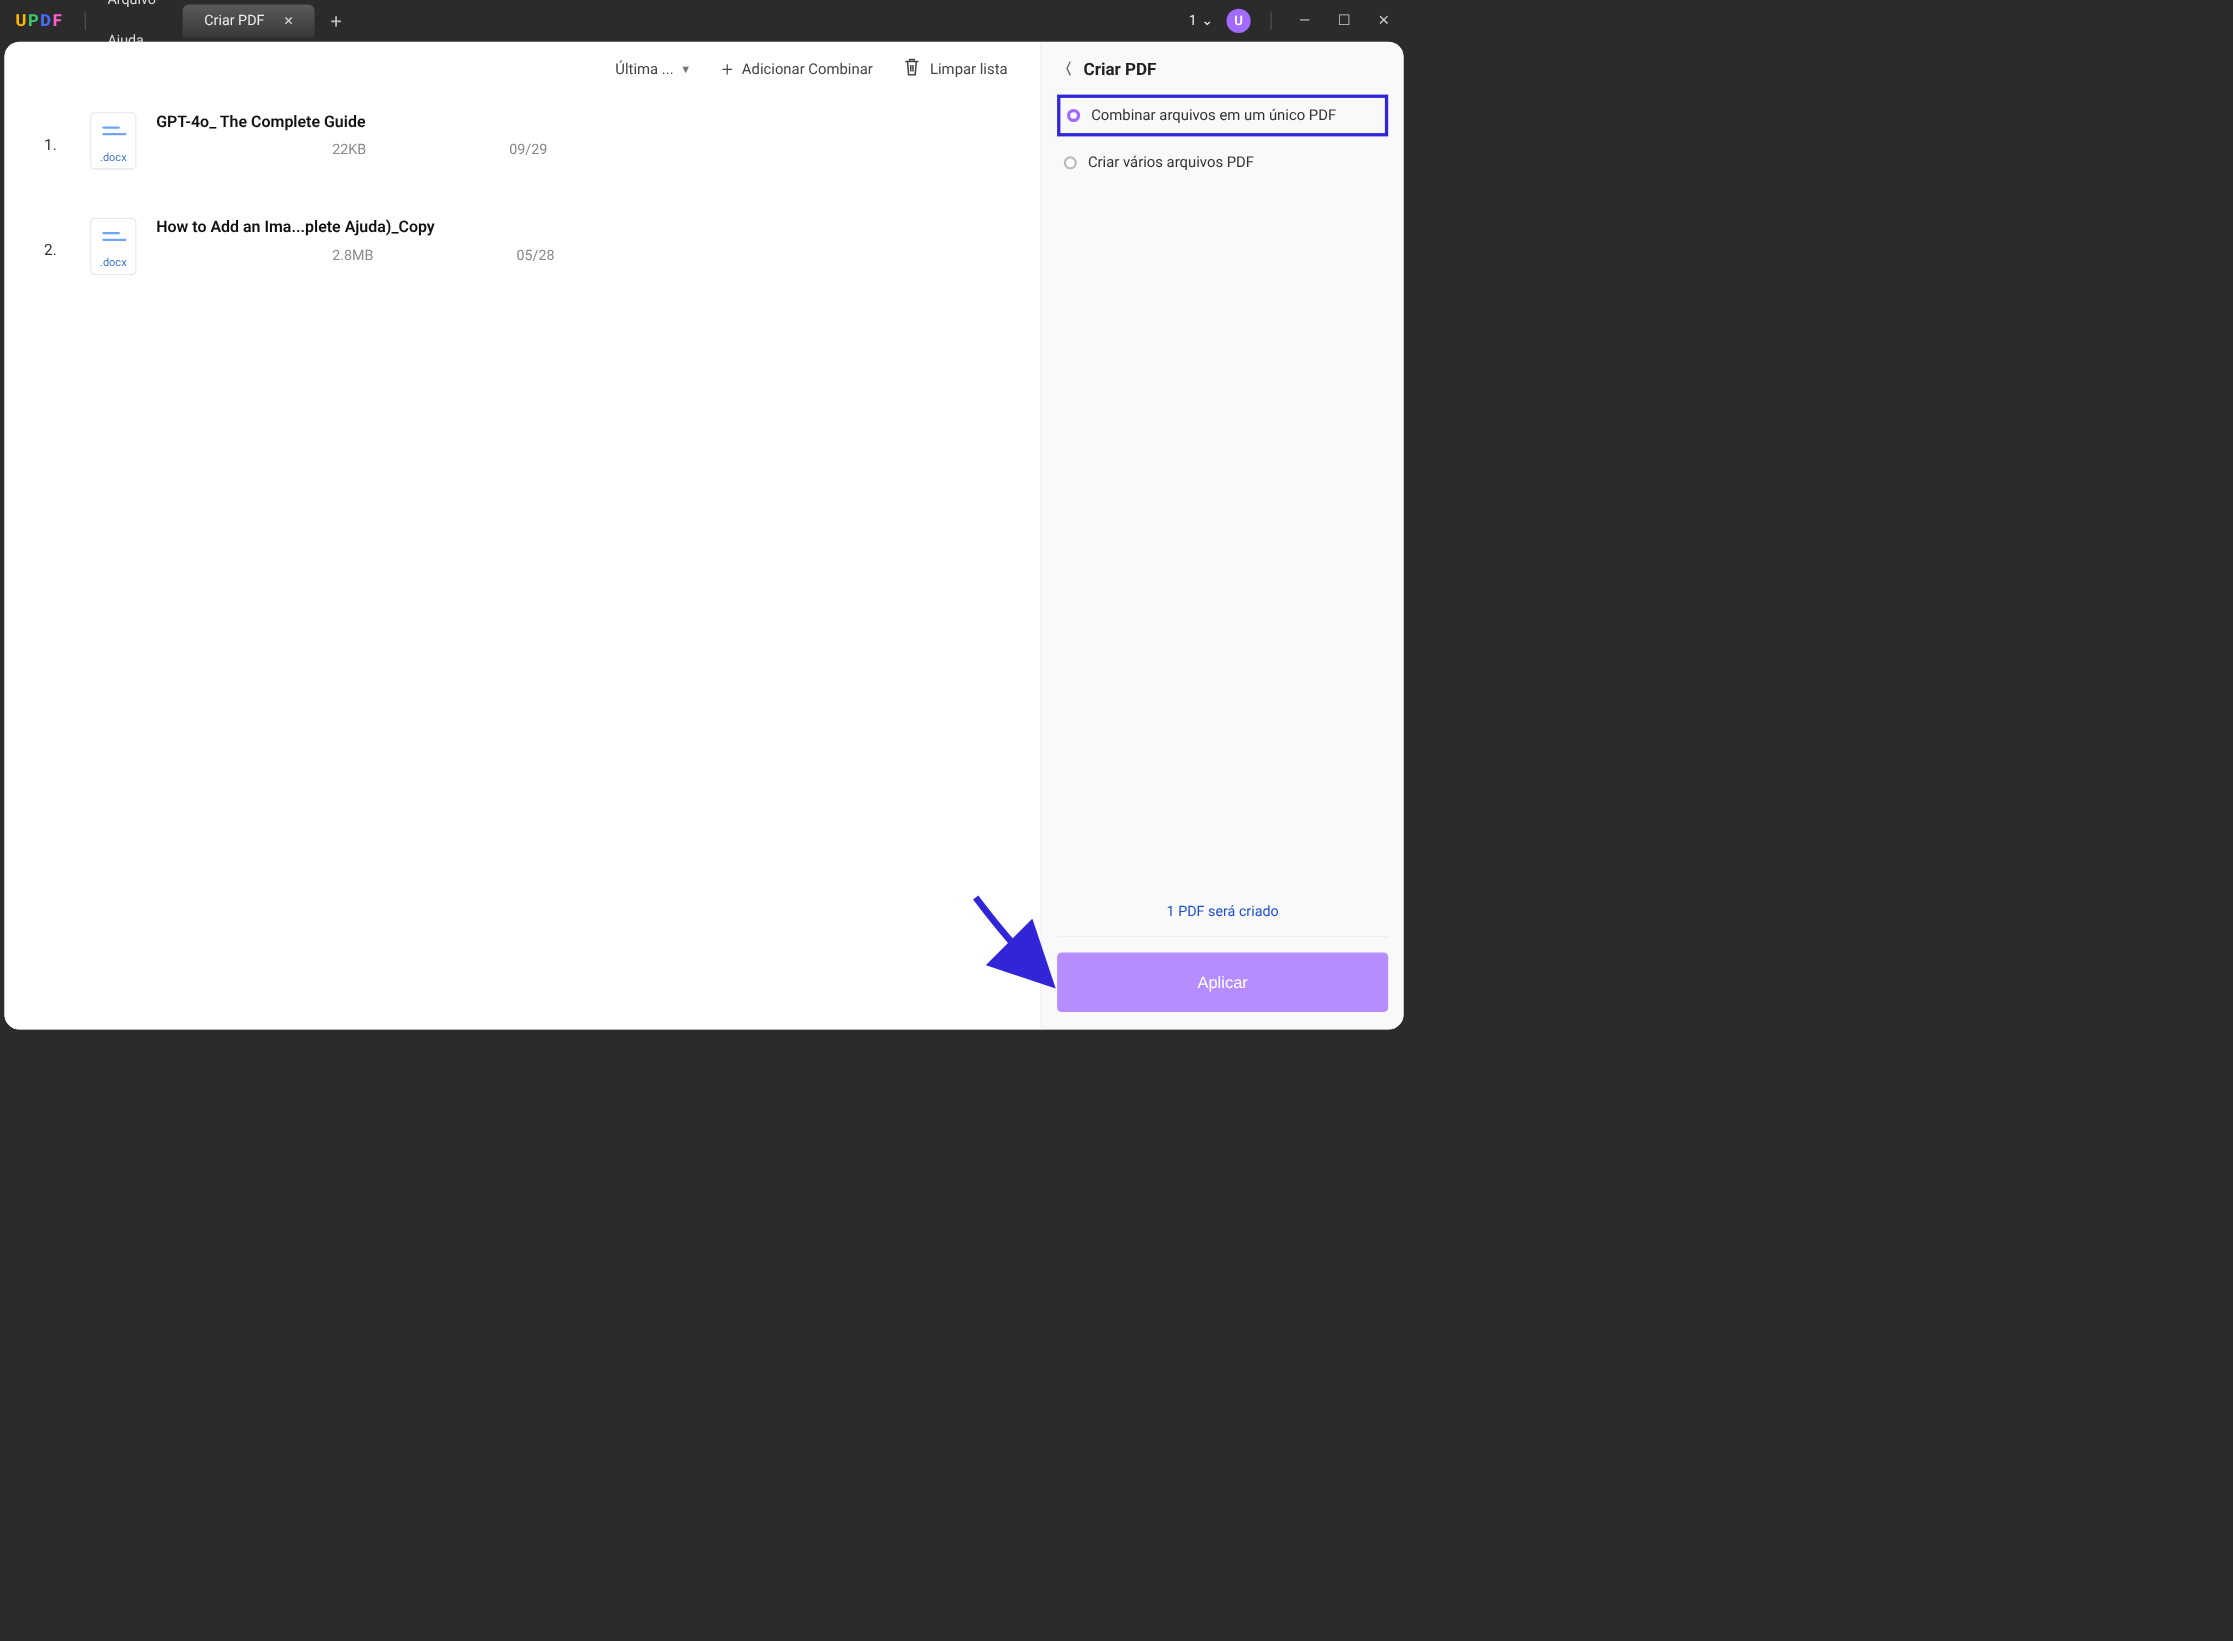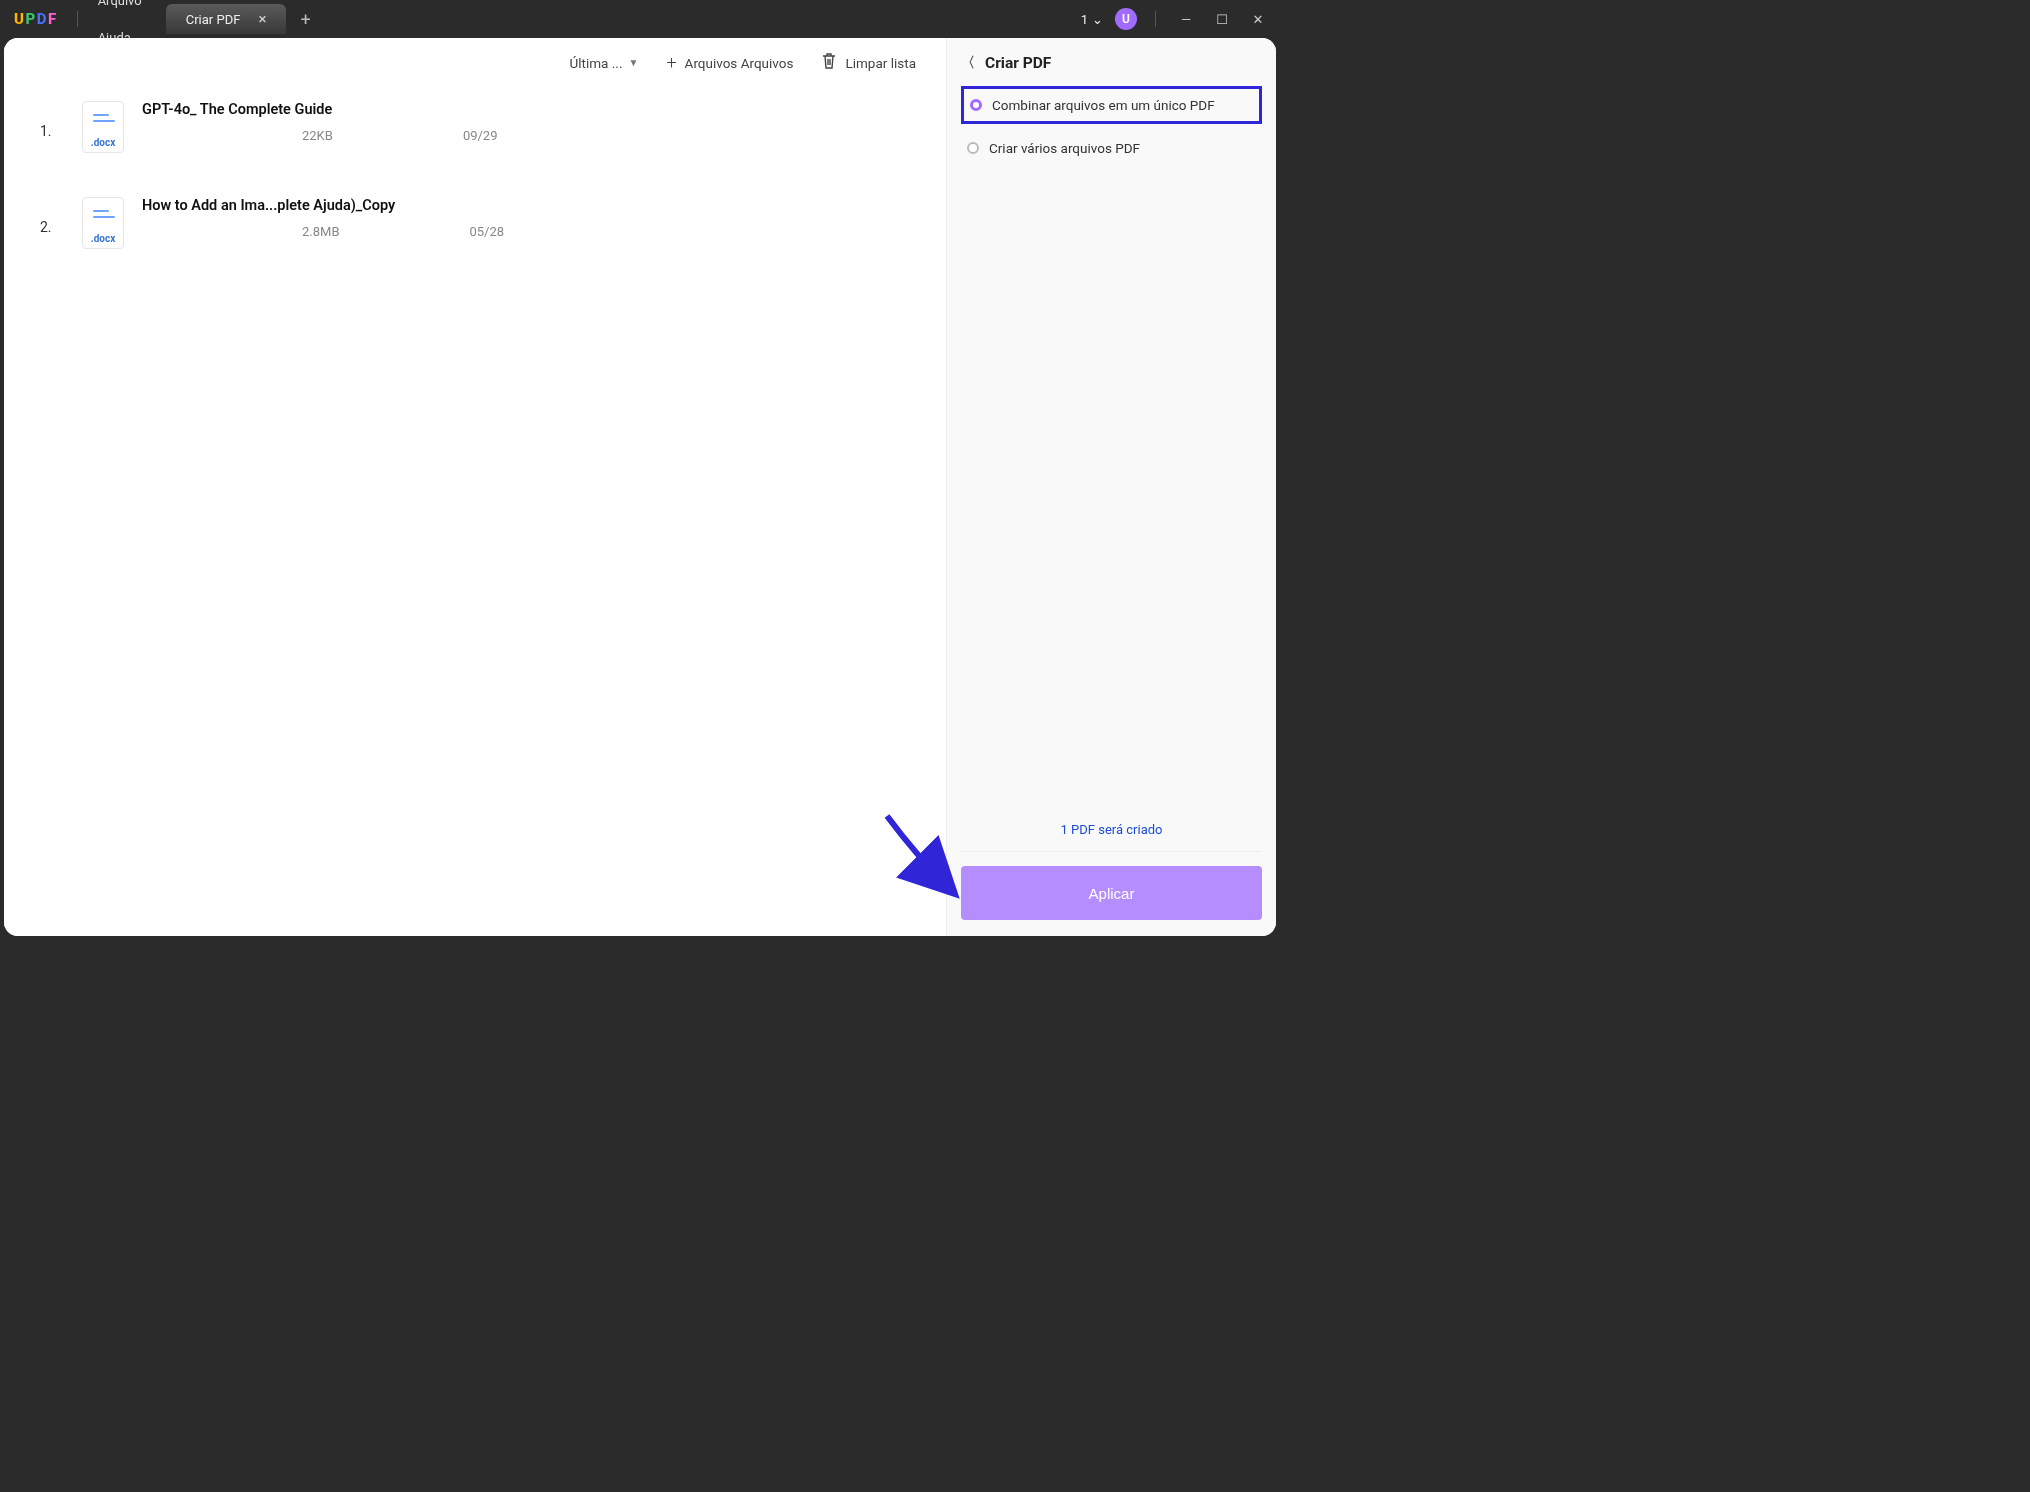--- a/index.html
+++ b/index.html
@@ -69,21 +69,21 @@
     width: 42px; height:52px; background:#fff; border:1px solid #e6e6e6;
     border-radius:4px; position:relative; display:flex; flex-direction:column; align-items:center; justify-content:flex-end;
   }
   .file-icon::before,
   .file-icon::after{
     content:''; position:absolute; left:10px; height:2px; background:#6fa4ff; border-radius:1px;
   }
   .file-icon::before{ top:12px; width:16px; }
   .file-icon::after{ top:18px; width:22px; }
   .file-icon .ext{
-    font-size: 10px; color:#3b74d6; padding-bottom:4px; font-weight:700;
+    font-size: 10px; color:#3b74d6; padding-bottom:4px; font-weight:400;
   }
   .file-meta{ display:flex; flex-direction:column; gap:6px; flex:1;}
   .file-name{ font-size:14.5px; font-weight:600; color:#111;}
   .file-sub{ display:flex; gap:130px; font-size:13px; color:#888; padding-top:4px;}
   .side-panel{
     width: 330px; border-left:1px solid #eee; background:#f9f9f9;
     display:flex; flex-direction:column; padding: 16px 14px 16px 14px;
   }
   .side-header{ display:flex; align-items:center; gap:10px; font-weight:700; font-size:15.5px; color:#222; padding-bottom: 14px;}
   .back-chevron{ font-size:14px; color:#555;}
@@ -150,21 +150,21 @@
 
 <div class="workspace">
   <div class="main-panel">
     <div class="toolbar">
       <div class="tb-sort tb-group">
         <span>Última ...</span>
         <span class="tri">▼</span>
       </div>
       <div class="tb-group">
         <span style="font-size:18px;font-weight:300;">+</span>
-        <span>Arquivos Arquivos</span>
+        <span>Adicionar Combinar</span>
       </div>
       <div class="tb-group">
         <span>
           <svg width="16" height="18" viewBox="0 0 16 18" fill="none" stroke="#444" stroke-width="1.4">
             <path d="M2 4h12M6 4V2h4v2M4 4l1 12h6l1-12"></path>
             <path d="M7 7v6M9 7v6"></path>
           </svg>
         </span>
         <span>Limpar lista</span>
       </div>

